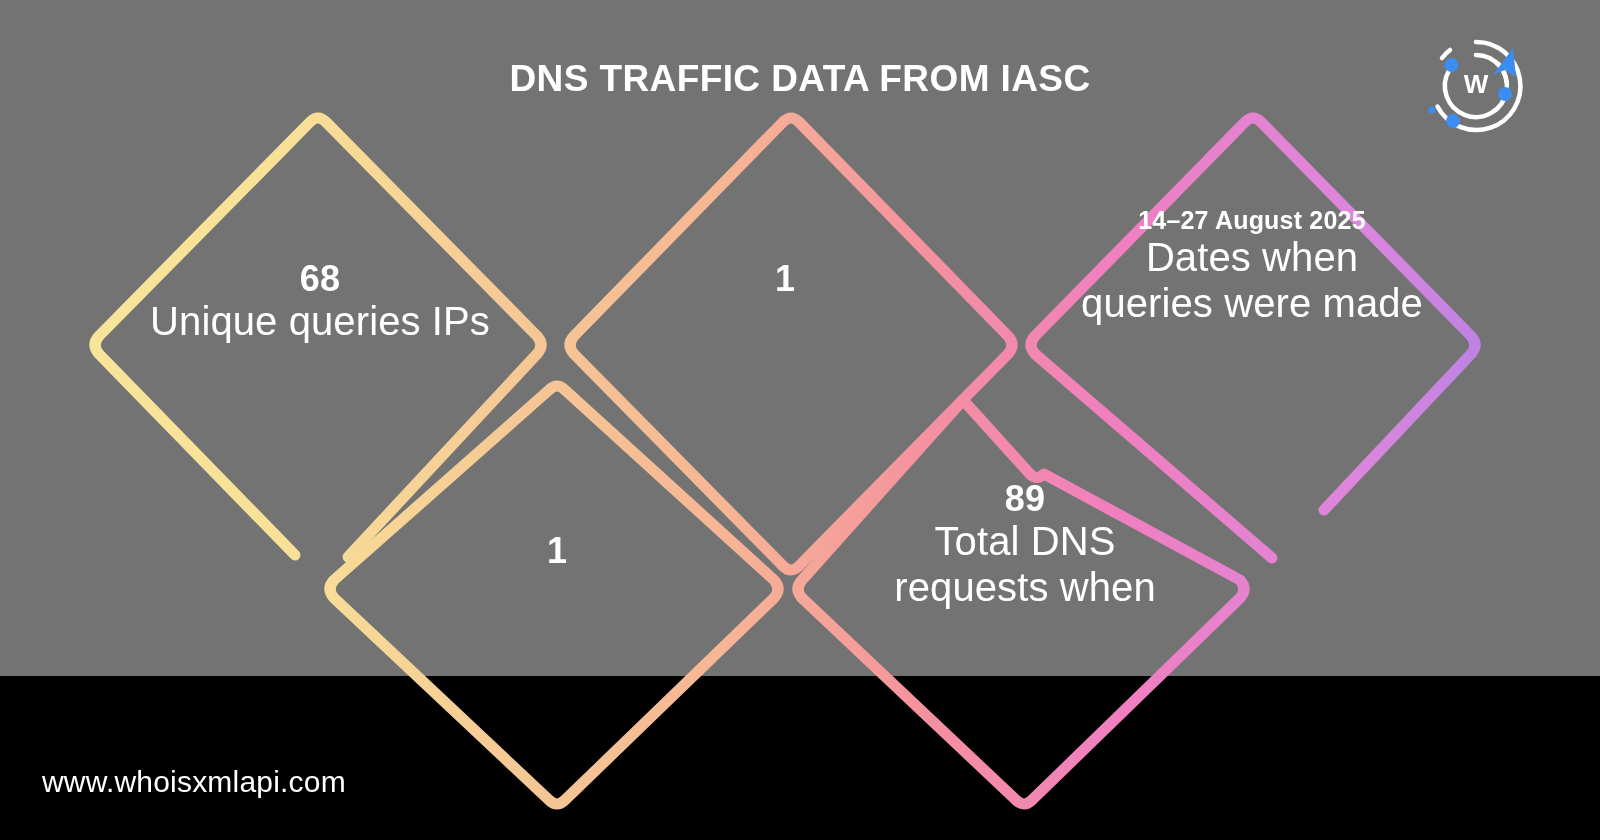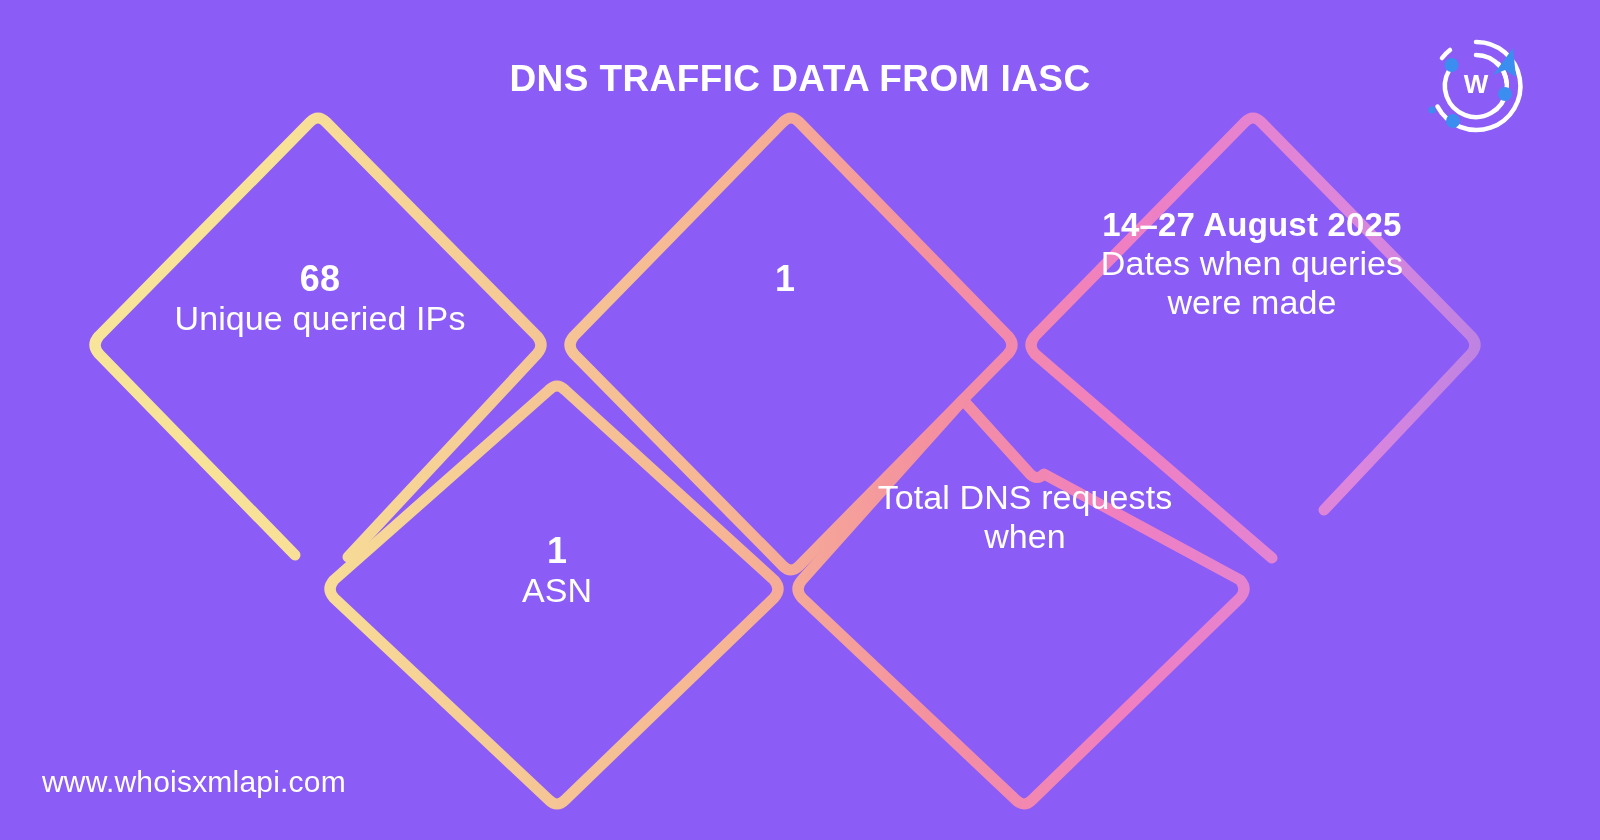--- a/index.html
+++ b/index.html
@@ -4,22 +4,22 @@
 <style>
   * { margin:0; padding:0; box-sizing:border-box; }
   html, body {
     width:1600px; height:840px;
     background:#000000;
     font-family:"Liberation Sans", sans-serif;
     overflow:hidden;
   }
   #stage {
     position:relative;
-    width:1600px; height:840px;
-    background:#8b5cf6;
+    width:1600px; height:676px;
+    background:#737373;
   }
 
   
   #title {
     position:absolute;
     top:58px; left:0; width:1600px;
     text-align:center;
     color:#ffffff;
     font-size:37px;
     font-weight:bold;
@@ -50,29 +50,29 @@
     line-height:1.14;
   }
   .dnum {
     display:block;
     font-weight:bold;
     font-size:36px;
     letter-spacing:0.2px;
   }
   .dlabel {
     display:block;
-    font-size:34px;
+    font-size:40px;
     font-weight:400;
     letter-spacing:0.1px;
   }
   
   #t1 { left:140px;  top:258px; width:360px; }
   #t2 { left:610px;  top:258px; width:350px; }
   #t3 { left:1078px; top:206px; width:348px; }
-  #t3 .dnum { font-size:33px; line-height:1.16; }
+  #t3 .dnum { font-size:25px; line-height:1.16; }
   #t4 { left:392px;  top:530px; width:330px; }
   #t5 { left:860px;  top:478px; width:330px; }
 
   
   #site-url {
     position:absolute;
     left:42px; top:765px;
     color:#ffffff;
     font-size:30px;
     font-weight:400;
@@ -168,36 +168,36 @@
                L 1032 800
                Q 1024 808  1016 800
                L 802 598
                Q 794 589  802 580
                L 963 400"></path>
     </g>
   </svg>
 
   <div id="t1" class="dtext">
     <span class="dnum">68</span>
-    <span class="dlabel">Unique queried IPs</span>
+    <span class="dlabel">Unique queries IPs</span>
   </div>
 
   <div id="t2" class="dtext">
     <span class="dnum">1</span>
   </div>
 
   <div id="t3" class="dtext">
     <span class="dnum">14–27 August 2025</span>
     <span class="dlabel">Dates when queries were made</span>
   </div>
 
   <div id="t4" class="dtext">
     <span class="dnum">1</span>
-    <span class="dlabel">ASN</span>
   </div>
 
   <div id="t5" class="dtext">
+    <span class="dnum">89</span>
     <span class="dlabel">Total DNS requests when</span>
   </div>
 
   <div id="site-url">www.whoisxmlapi.com</div>
 
 </div>
 
 </body></html>

